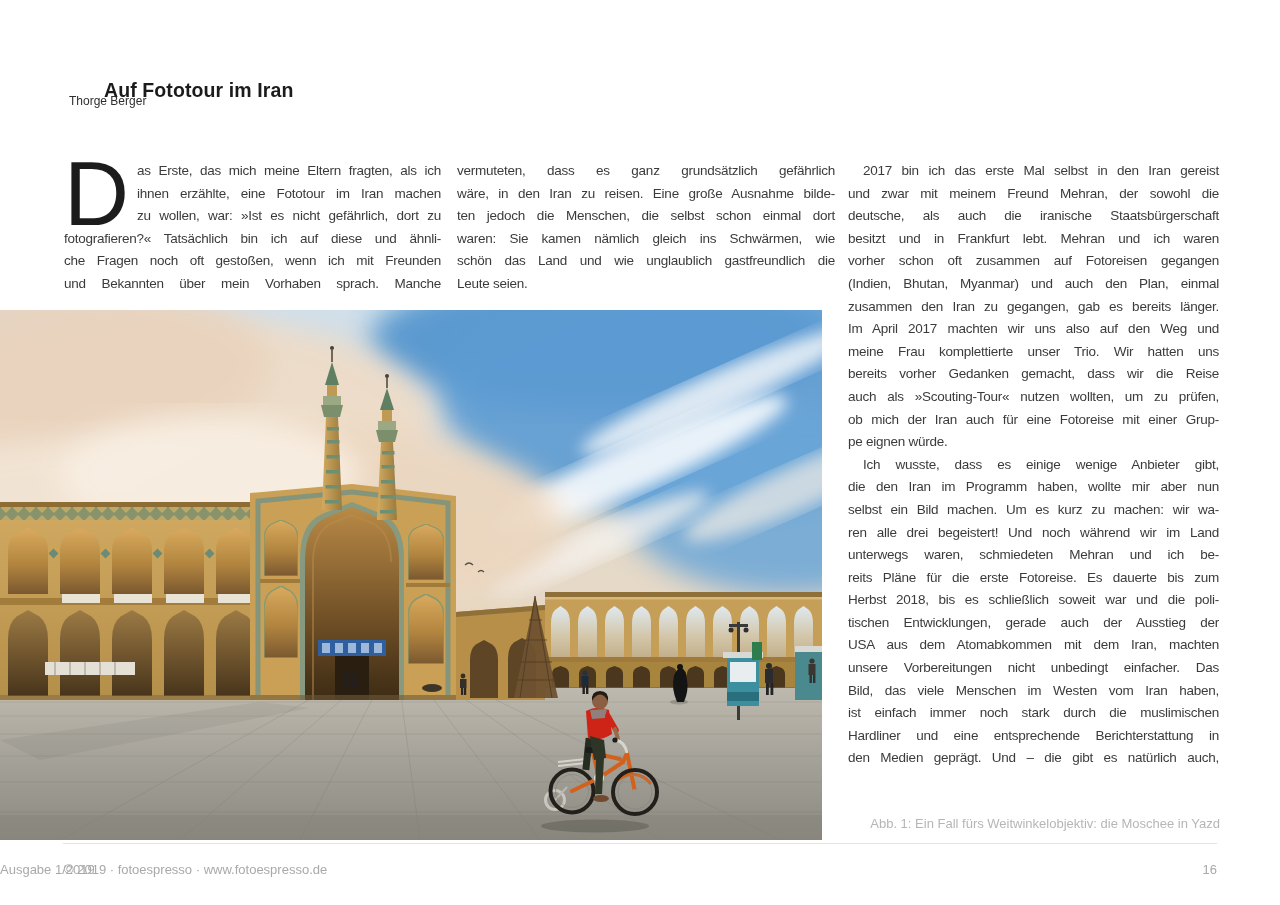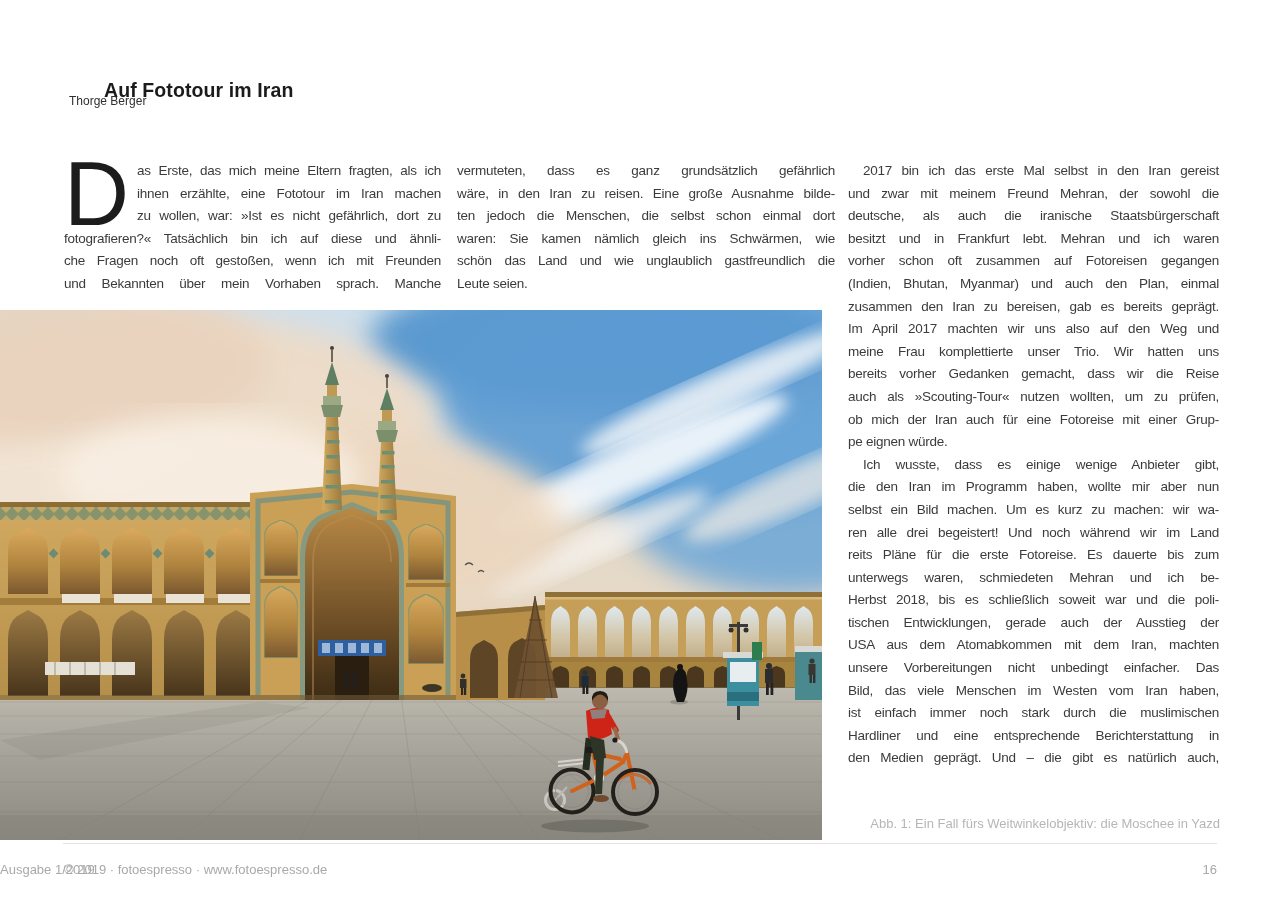--- a/index.html
+++ b/index.html
@@ -76,35 +76,35 @@
   </section>
 
   <section class="col col-3">
     <div class="last-left indent-first">
         <div class="tline">2017 bin ich das erste Mal selbst in den Iran gereist</div>
         <div class="tline">und zwar mit meinem Freund Mehran, der sowohl die</div>
         <div class="tline">deutsche, als auch die iranische Staatsbürgerschaft</div>
         <div class="tline">besitzt und in Frankfurt lebt. Mehran und ich waren</div>
         <div class="tline">vorher schon oft zusammen auf Fotoreisen gegangen</div>
         <div class="tline">(Indien, Bhutan, Myanmar) und auch den Plan, einmal</div>
-        <div class="tline">zusammen den Iran zu bereisen, gab es bereits geprägt.</div>
+        <div class="tline">zusammen den Iran zu gegangen, gab es bereits länger.</div>
         <div class="tline">Im April 2017 machten wir uns also auf den Weg und</div>
         <div class="tline">meine Frau komplettierte unser Trio. Wir hatten uns</div>
         <div class="tline">bereits vorher Gedanken gemacht, dass wir die Reise</div>
         <div class="tline">auch als »Scouting-Tour« nutzen wollten, um zu prüfen,</div>
         <div class="tline">ob mich der Iran auch für eine Fotoreise mit einer Grup-</div>
         <div class="tline">pe eignen würde.</div>
       </div>
     <div class="indent-first">
         <div class="tline">Ich wusste, dass es einige wenige Anbieter gibt,</div>
         <div class="tline">die den Iran im Programm haben, wollte mir aber nun</div>
         <div class="tline">selbst ein Bild machen. Um es kurz zu machen: wir wa-</div>
         <div class="tline">ren alle drei begeistert! Und noch während wir im Land</div>
+        <div class="tline">unterwegs waren, schmiedeten Mehran und ich be-</div>
         <div class="tline">reits Pläne für die erste Fotoreise. Es dauerte bis zum</div>
-        <div class="tline">unterwegs waren, schmiedeten Mehran und ich be-</div>
         <div class="tline">Herbst 2018, bis es schließlich soweit war und die poli-</div>
         <div class="tline">tischen Entwicklungen, gerade auch der Ausstieg der</div>
         <div class="tline">USA aus dem Atomabkommen mit dem Iran, machten</div>
         <div class="tline">unsere Vorbereitungen nicht unbedingt einfacher. Das</div>
         <div class="tline">Bild, das viele Menschen im Westen vom Iran haben,</div>
         <div class="tline">ist einfach immer noch stark durch die muslimischen</div>
         <div class="tline">Hardliner und eine entsprechende Berichterstattung in</div>
         <div class="tline">den Medien geprägt. Und – die gibt es natürlich auch,</div>
       </div>
   </section>

